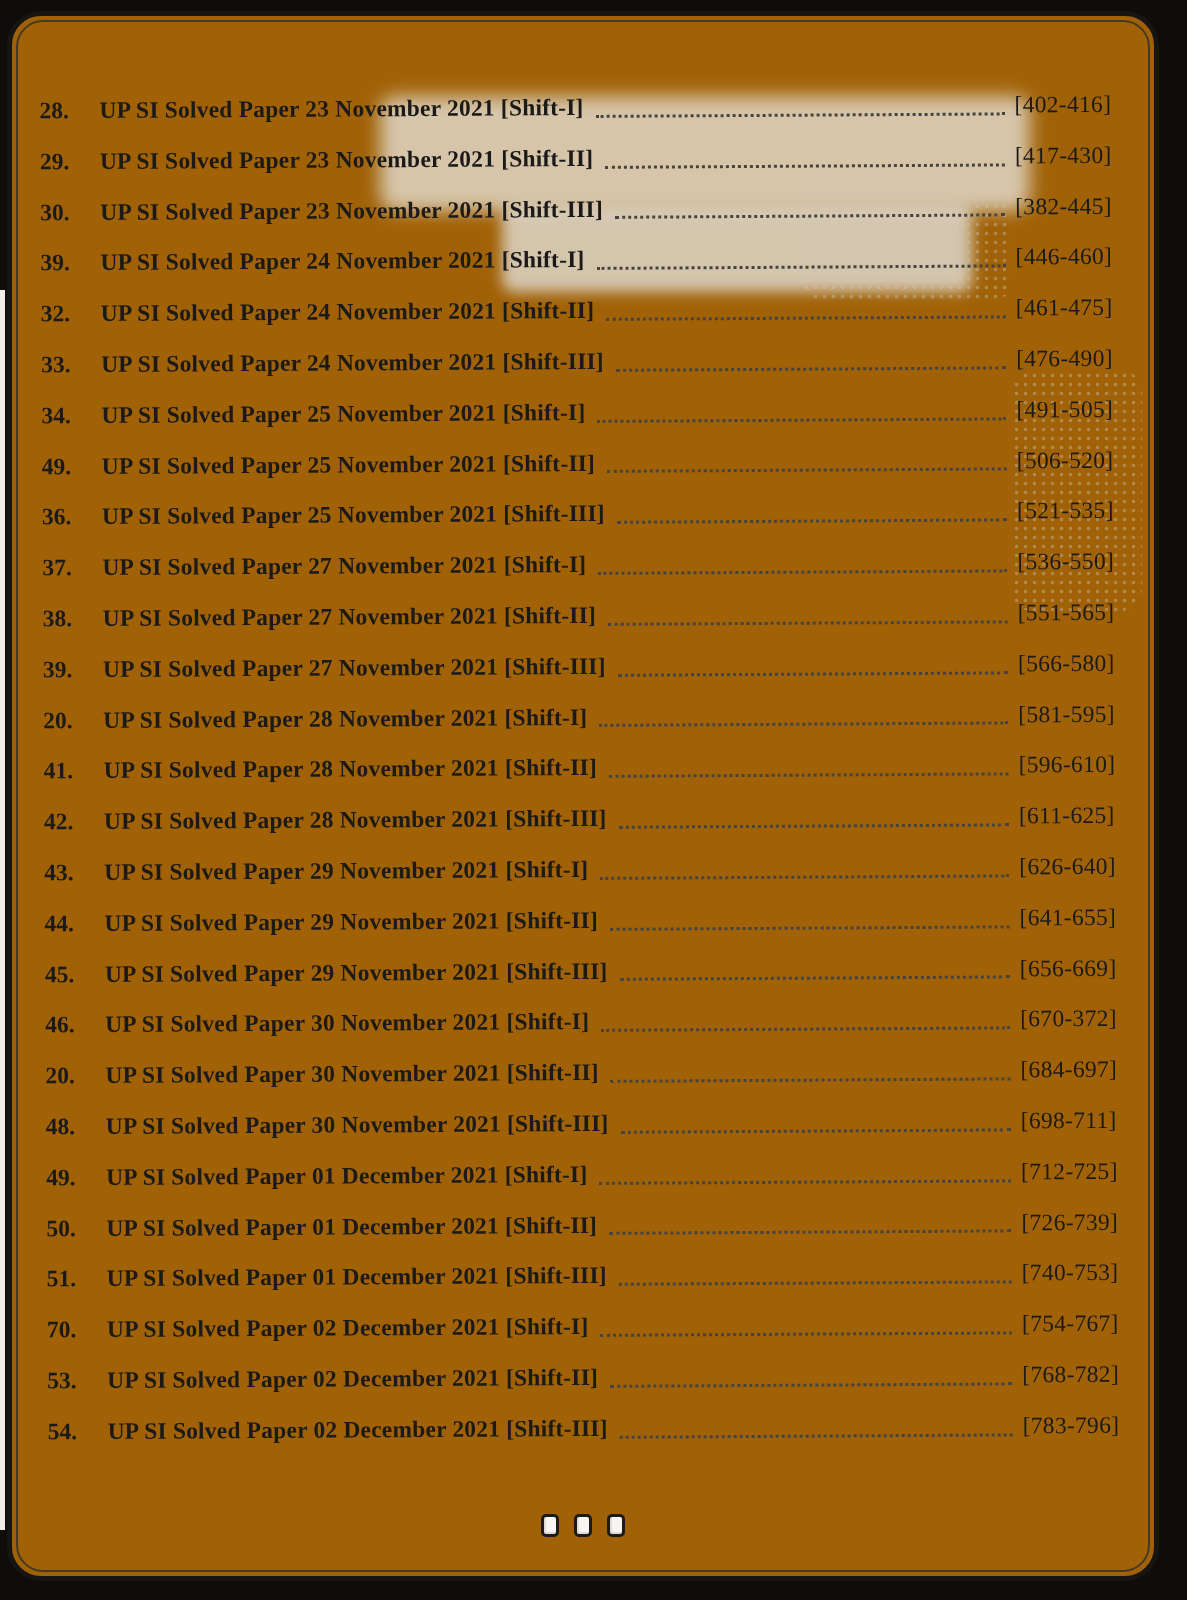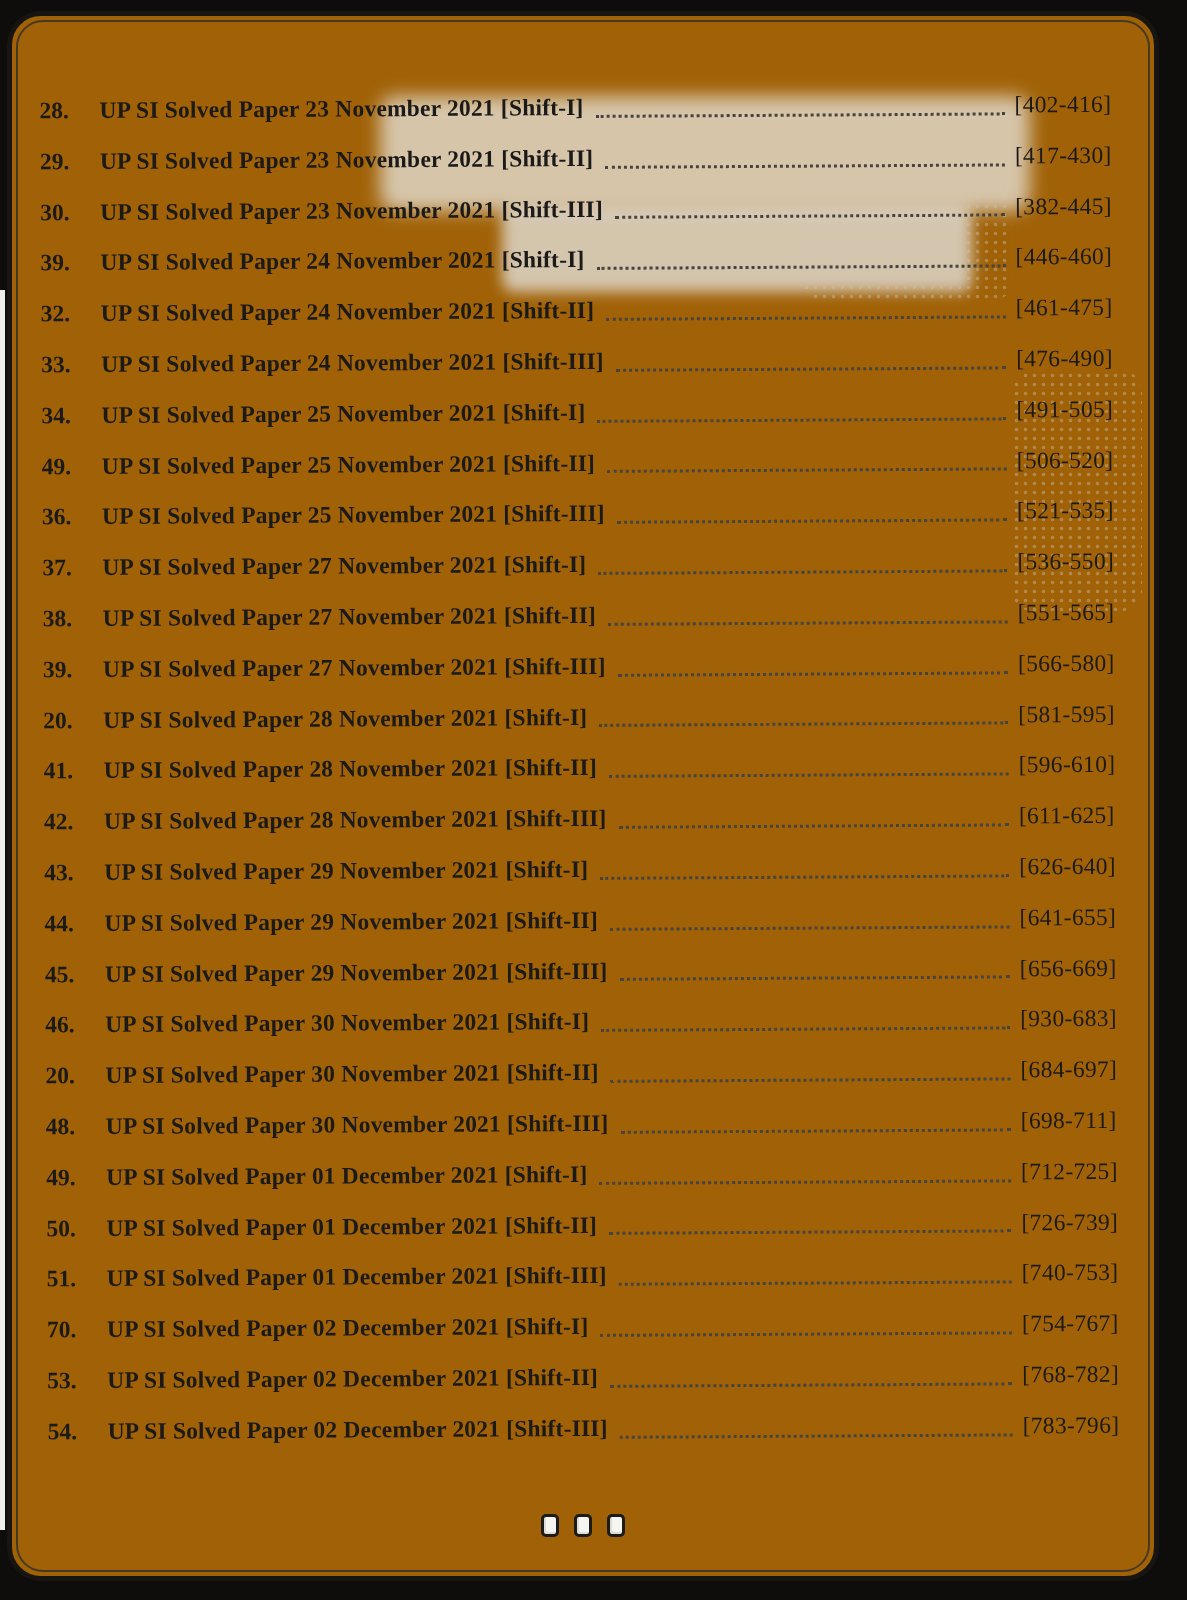--- a/index.html
+++ b/index.html
@@ -271,21 +271,21 @@
     <span class="toc-num">45.</span>
     <span class="toc-title">UP SI Solved Paper 29 November 2021 [Shift-III]</span>
     <span class="dot-leader"></span>
     <span class="toc-pages">[656-669]</span>
   </div>
 
   <div class="toc-row">
     <span class="toc-num">46.</span>
     <span class="toc-title">UP SI Solved Paper 30 November 2021 [Shift-I]</span>
     <span class="dot-leader"></span>
-    <span class="toc-pages">[930-683]</span>
+    <span class="toc-pages">[670-372]</span>
   </div>
 
   <div class="toc-row">
     <span class="toc-num">20.</span>
     <span class="toc-title">UP SI Solved Paper 30 November 2021 [Shift-II]</span>
     <span class="dot-leader"></span>
     <span class="toc-pages">[684-697]</span>
   </div>
 
   <div class="toc-row">

